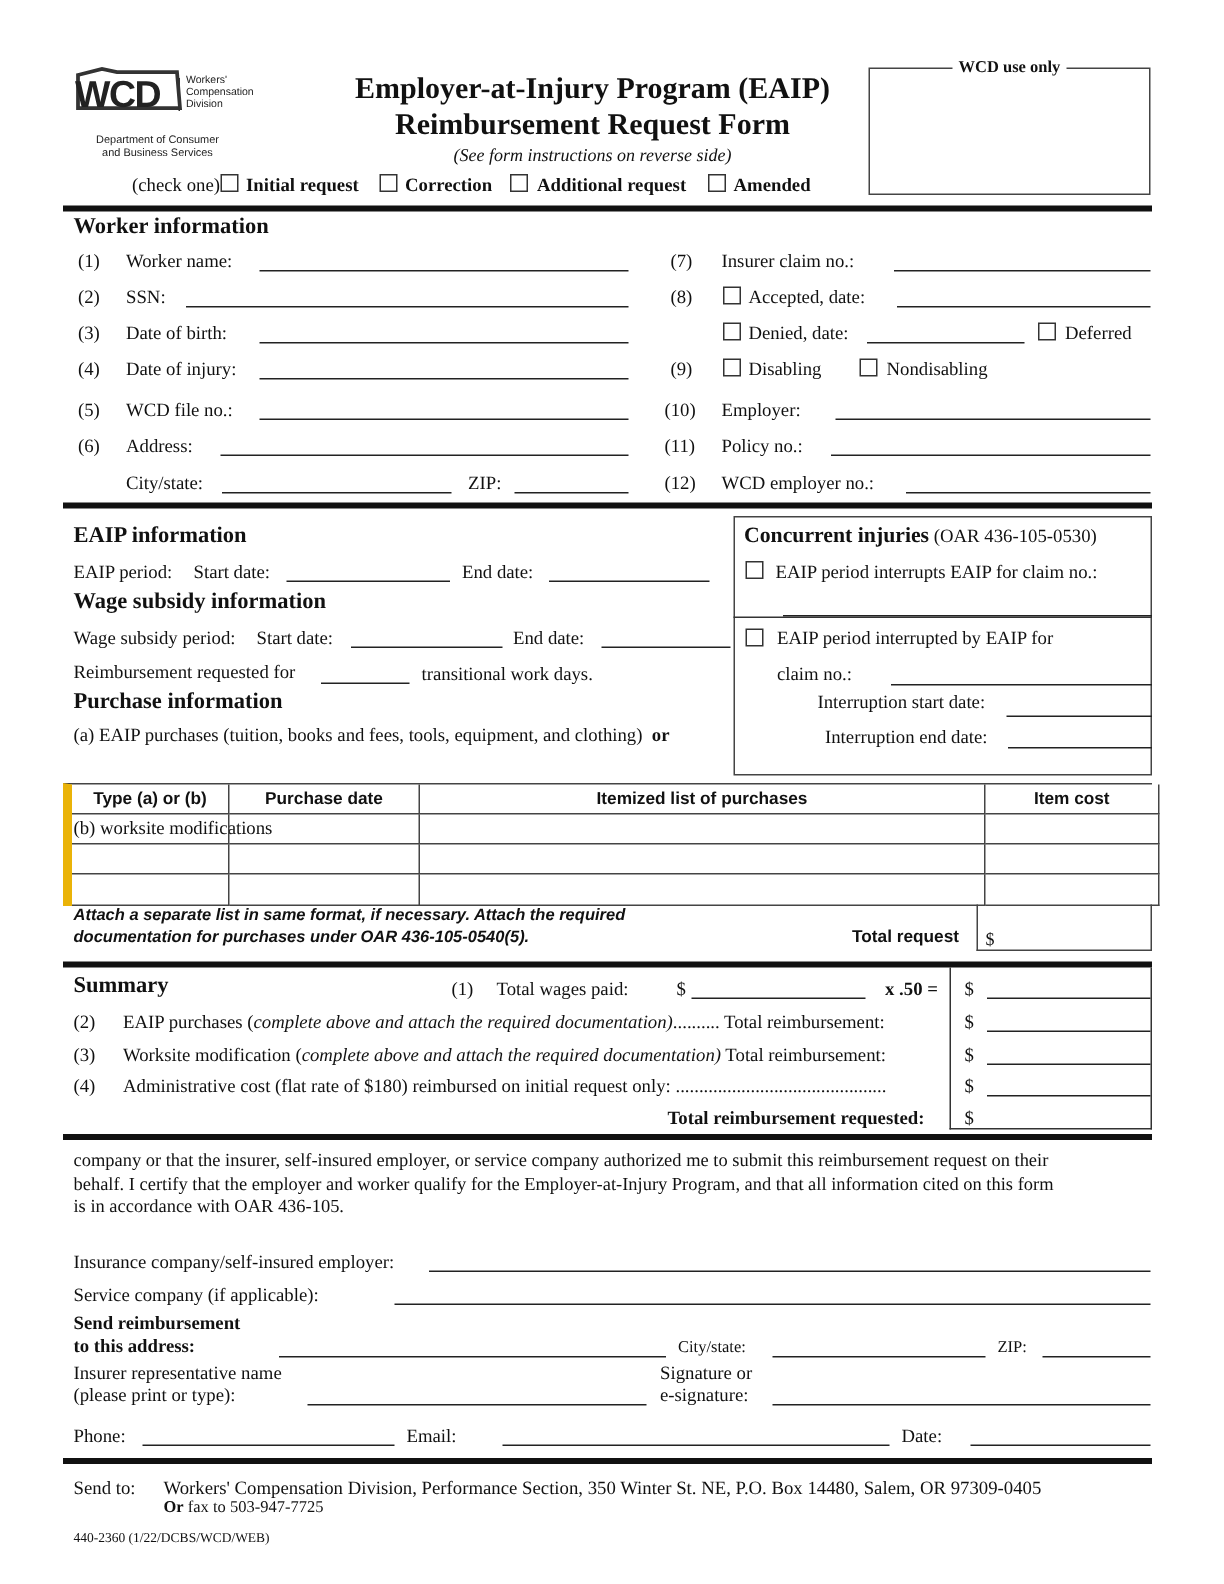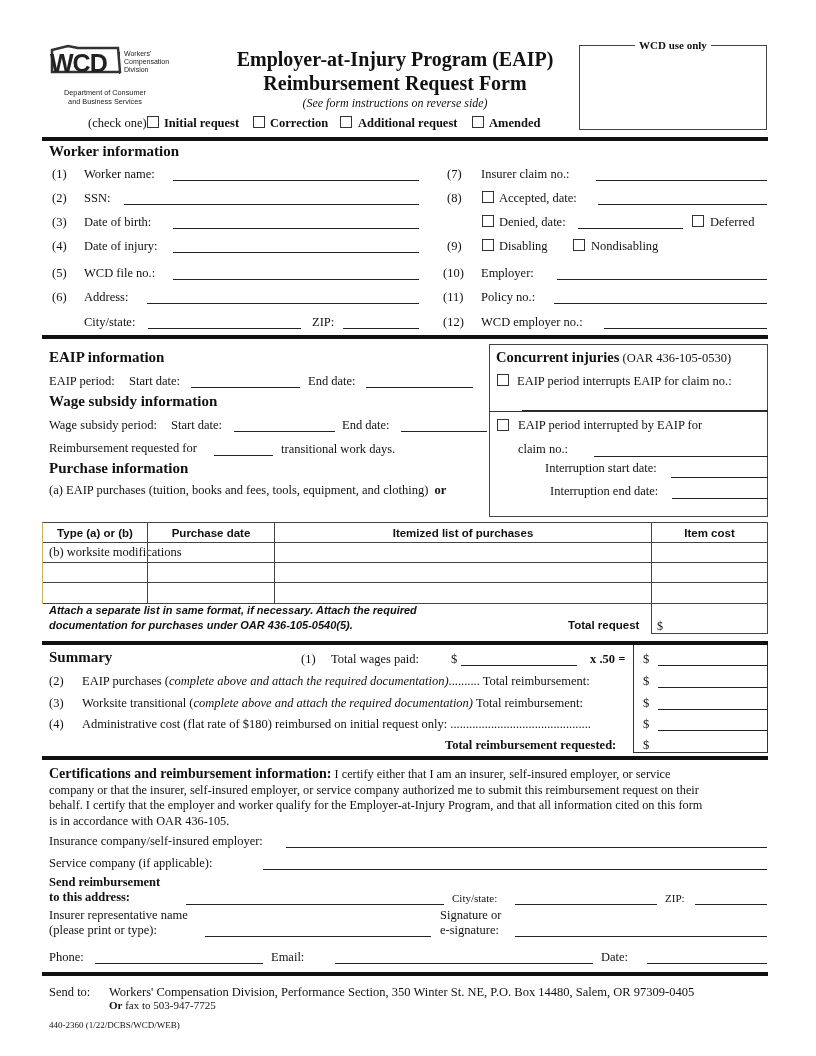--- a/index.html
+++ b/index.html
@@ -152,21 +152,21 @@
 <div class="ul" style="left:522px;top:410px;width:246px;"></div>
 <div class="cb" style="left:497px;top:419px;width:12px;height:12px;"></div>
 <span class="t" style="left:518px;top:419px;">EAIP period interrupted by EAIP for</span>
 <span class="t" style="left:518px;top:443px;">claim no.:</span>
 <div class="ul" style="left:594px;top:456px;width:174px;"></div>
 <span class="t" style="left:545px;top:462px;">Interruption start date:</span>
 <div class="ul" style="left:671px;top:477px;width:97px;"></div>
 <span class="t" style="left:550px;top:485px;">Interruption end date:</span>
 <div class="ul" style="left:672px;top:498px;width:96px;"></div>
 
-<div class="abs" style="left:42px;top:522px;width:726px;height:82px;border-top:1px solid #444;border-left:1px solid #eab308;box-sizing:border-box;">
+<div class="abs" style="left:42px;top:522px;width:726px;height:82px;border-top:1px solid #444;border-left:6px solid #eab308;box-sizing:border-box;">
   <div class="cell th" style="left:0;top:0;width:105px;height:20px;">Type (a) or (b)</div>
   <div class="cell th" style="left:105px;top:0;width:127px;height:20px;">Purchase date</div>
   <div class="cell th" style="left:232px;top:0;width:377px;height:20px;">Itemized list of purchases</div>
   <div class="cell th" style="left:609px;top:0;width:116px;height:20px;">Item cost</div>
 
   <div class="cell" style="left:0;top:20px;width:105px;height:20px;"></div>
   <div class="cell" style="left:105px;top:20px;width:127px;height:20px;"></div>
   <div class="cell" style="left:232px;top:20px;width:377px;height:20px;"></div>
   <div class="cell" style="left:609px;top:20px;width:116px;height:20px;"></div>
 
@@ -192,21 +192,21 @@
 <span class="t" style="left:301px;top:653px;">(1)</span>
 <span class="t" style="left:331px;top:653px;">Total wages paid:</span>
 <span class="t" style="left:451px;top:653px;">$</span>
 <div class="ul" style="left:461px;top:665px;width:116px;"></div>
 <span class="t b" style="left:590px;top:653px;">x .50 =</span>
 
 <span class="t" style="left:49px;top:675px;">(2)</span>
 <span class="t" style="left:82px;top:675px;"><span>EAIP purchases (</span><i>complete above and attach the required documentation)</i><span>.......... Total reimbursement:</span></span>
 
 <span class="t" style="left:49px;top:697px;">(3)</span>
-<span class="t" style="left:82px;top:697px;"><span>Worksite transitional (</span><i>complete above and attach the required documentation)</i><span> Total reimbursement:</span></span>
+<span class="t" style="left:82px;top:697px;"><span>Worksite modification (</span><i>complete above and attach the required documentation)</i><span> Total reimbursement:</span></span>
 
 <span class="t" style="left:49px;top:718px;">(4)</span>
 <span class="t" style="left:82px;top:718px;">Administrative cost (flat rate of $180) reimbursed on initial request only: .............................................</span>
 
 <span class="t b" style="left:445px;top:739px;">Total reimbursement requested:</span>
 
 <div class="vline" style="left:633px;top:645px;height:108px;"></div>
 <div class="vline" style="left:767px;top:645px;height:108px;"></div>
 <div class="hline" style="left:633px;top:752px;width:135px;"></div>
 
@@ -217,21 +217,20 @@
 <span class="t" style="left:643px;top:697px;">$</span>
 <div class="ul" style="left:658px;top:709px;width:109px;"></div>
 <span class="t" style="left:643px;top:718px;">$</span>
 <div class="ul" style="left:658px;top:730px;width:109px;"></div>
 <span class="t" style="left:643px;top:739px;">$</span>
 <div class="abs" style="left:655px;top:736px;width:110px;height:15px;"></div>
 
 <div class="thick" style="left:42px;top:756px;width:726px;"></div>
 
 <div class="abs" style="left:49px;top:766px;width:720px;font-size:12.3px;line-height:15.5px;">
-  <div><b style="font-size:14px;">Certifications and reimbursement information:</b><span> I certify either that I am an insurer, self-insured employer, or service</span></div>
   <div>company or that the insurer, self-insured employer, or service company authorized me to submit this reimbursement request on their</div>
   <div>behalf. I certify that the employer and worker qualify for the Employer-at-Injury Program, and that all information cited on this form</div>
   <div>is in accordance with OAR 436-105.</div>
 </div>
 
 <span class="t" style="left:49px;top:835px;">Insurance company/self-insured employer:</span>
 <div class="ul" style="left:286px;top:847px;width:481px;"></div>
 <span class="t" style="left:49px;top:857px;">Service company (if applicable):</span>
 <div class="ul" style="left:263px;top:869px;width:504px;"></div>
 

